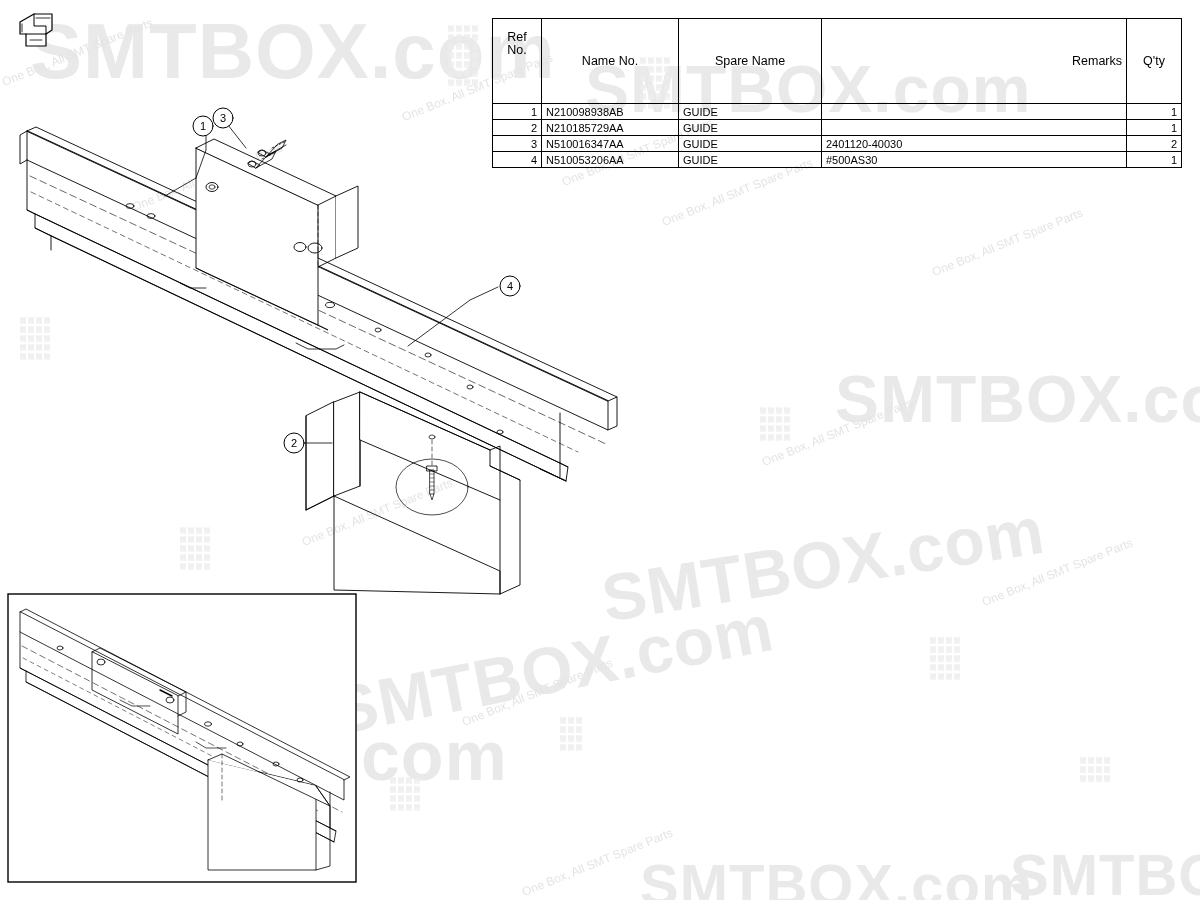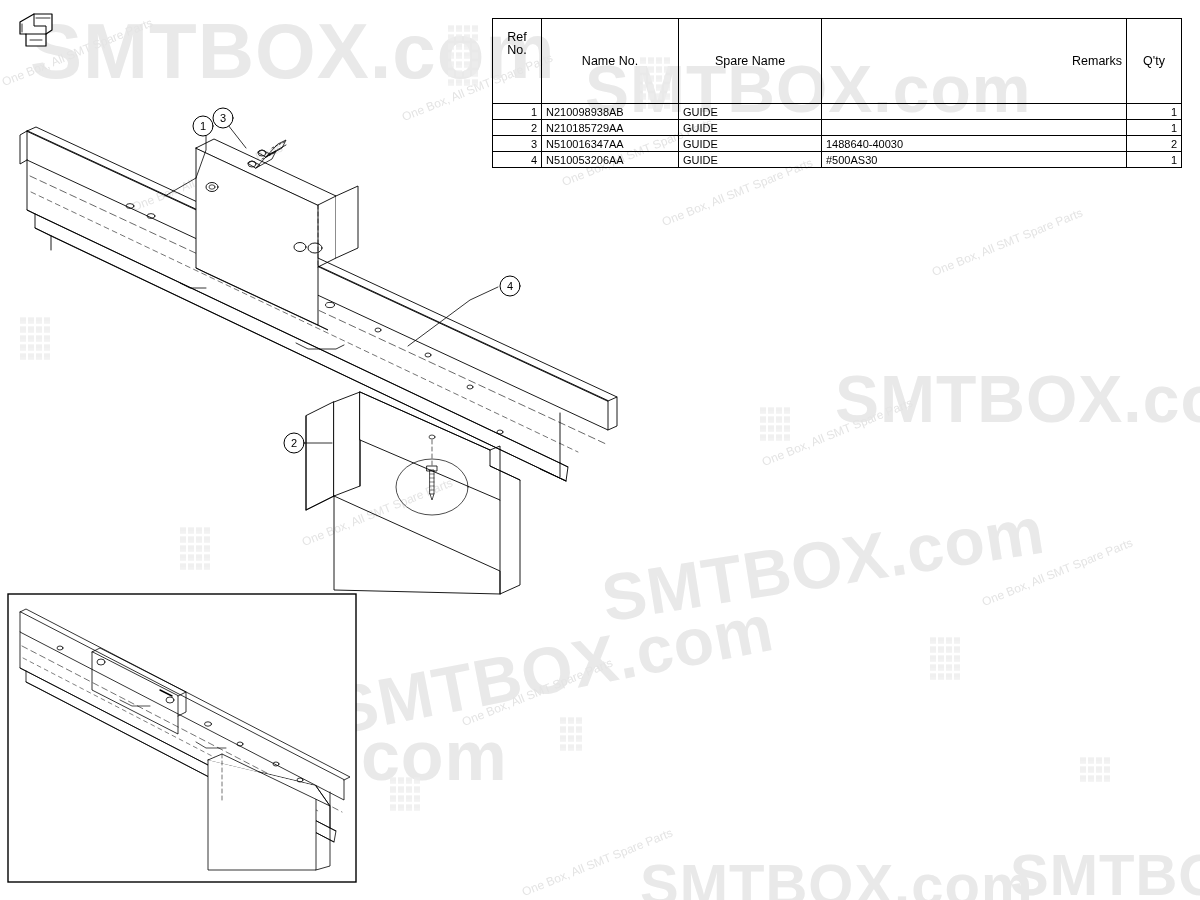--- a/index.html
+++ b/index.html
@@ -204,21 +204,21 @@
         <td class="c-ref">2</td>
         <td class="c-pno">N210185729AA</td>
         <td class="c-pname">GUIDE</td>
         <td class="c-rem"></td>
         <td class="c-qty">1</td>
       </tr>
       <tr>
         <td class="c-ref">3</td>
         <td class="c-pno">N510016347AA</td>
         <td class="c-pname">GUIDE</td>
-        <td class="c-rem">1488640-40030</td>
+        <td class="c-rem">2401120-40030</td>
         <td class="c-qty">2</td>
       </tr>
       <tr>
         <td class="c-ref">4</td>
         <td class="c-pno">N510053206AA</td>
         <td class="c-pname">GUIDE</td>
         <td class="c-rem">#500AS30</td>
         <td class="c-qty">1</td>
       </tr>
     </tbody>

